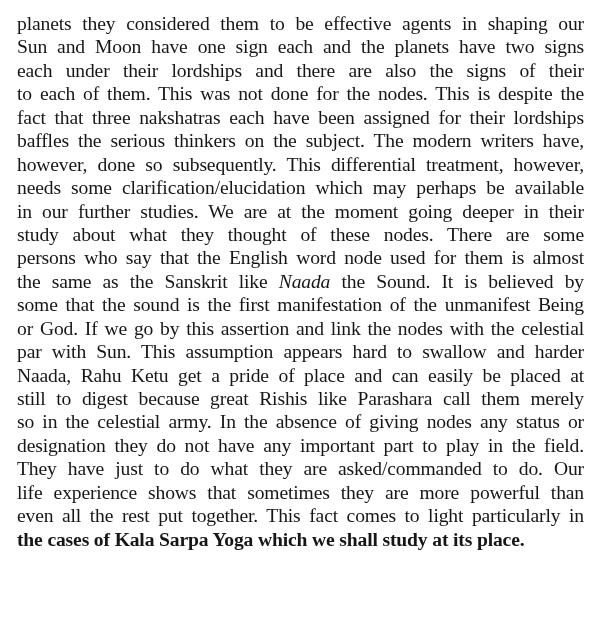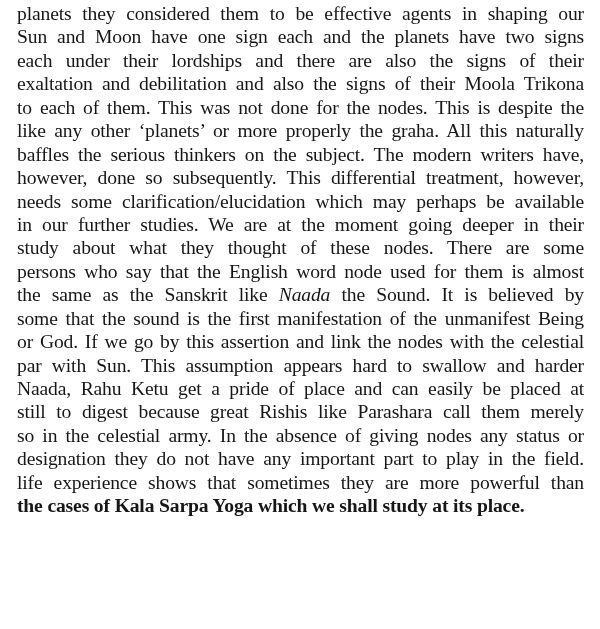--- a/index.html
+++ b/index.html
@@ -9,21 +9,21 @@
     }
     body {
       width: 600px;
       height: 629px;
       overflow: hidden;
       position: relative;
     }
     .page {
       position: absolute;
       left: 17px;
-      top: 2px;
+      top: 12px;
       width: 567px;
       font-family: "Liberation Serif", "DejaVu Serif", serif;
       font-size: 19.6px;
       color: #161616;
       letter-spacing: -0.15px;
     }
     .line {
       display: block;
       height: 23.45px;
       line-height: 23.45px;
@@ -40,32 +40,33 @@
       font-style: italic;
     }
   </style>
 </head>
 <body>
 
 <div class="page">
   <div class="line">planets they considered them to be effective agents in shaping our</div>
   <div class="line">Sun and Moon have one sign each and the planets have two signs</div>
   <div class="line">each under their lordships and there are also the signs of their</div>
-  <div class="line">exaltation and debilitation and also the signs of their Moola Trikona</div>
   <div class="line">to each of them. This was not done for the nodes. This is despite the</div>
-  <div class="line">like any other ‘planets’ or more properly the graha. All this naturally</div>
+  <div class="line">fact that three nakshatras each have been assigned for their lordships</div>
   <div class="line">baffles the serious thinkers on the subject. The modern writers have,</div>
   <div class="line">however, done so subsequently. This differential treatment, however,</div>
   <div class="line">needs some clarification/elucidation which may perhaps be available</div>
   <div class="line">in our further studies. We are at the moment going deeper in their</div>
   <div class="line">study about what they thought of these nodes. There are some</div>
   <div class="line">persons who say that the English word node used for them is almost</div>
   <div class="line"><span>the same as the Sanskrit like </span><span class="it">Naada</span><span> the Sound. It is believed by</span></div>
   <div class="line">some that the sound is the first manifestation of the unmanifest Being</div>
   <div class="line">or God. If we go by this assertion and link the nodes with the celestial</div>
   <div class="line">par with Sun. This assumption appears hard to swallow and harder</div>
   <div class="line">Naada, Rahu Ketu get a pride of place and can easily be placed at</div>
   <div class="line">still to digest because great Rishis like Parashara call them merely</div>
   <div class="line">so in the celestial army. In the absence of giving nodes any status or</div>
   <div class="line">designation they do not have any important part to play in the field.</div>
+  <div class="line">They have just to do what they are asked/commanded to do. Our</div>
   <div class="line">life experience shows that sometimes they are more powerful than</div>
+  <div class="line">even all the rest put together. This fact comes to light particularly in</div>
   <div class="line last">the cases of Kala Sarpa Yoga which we shall study at its place.</div>
 </div>
 
 </body></html>

